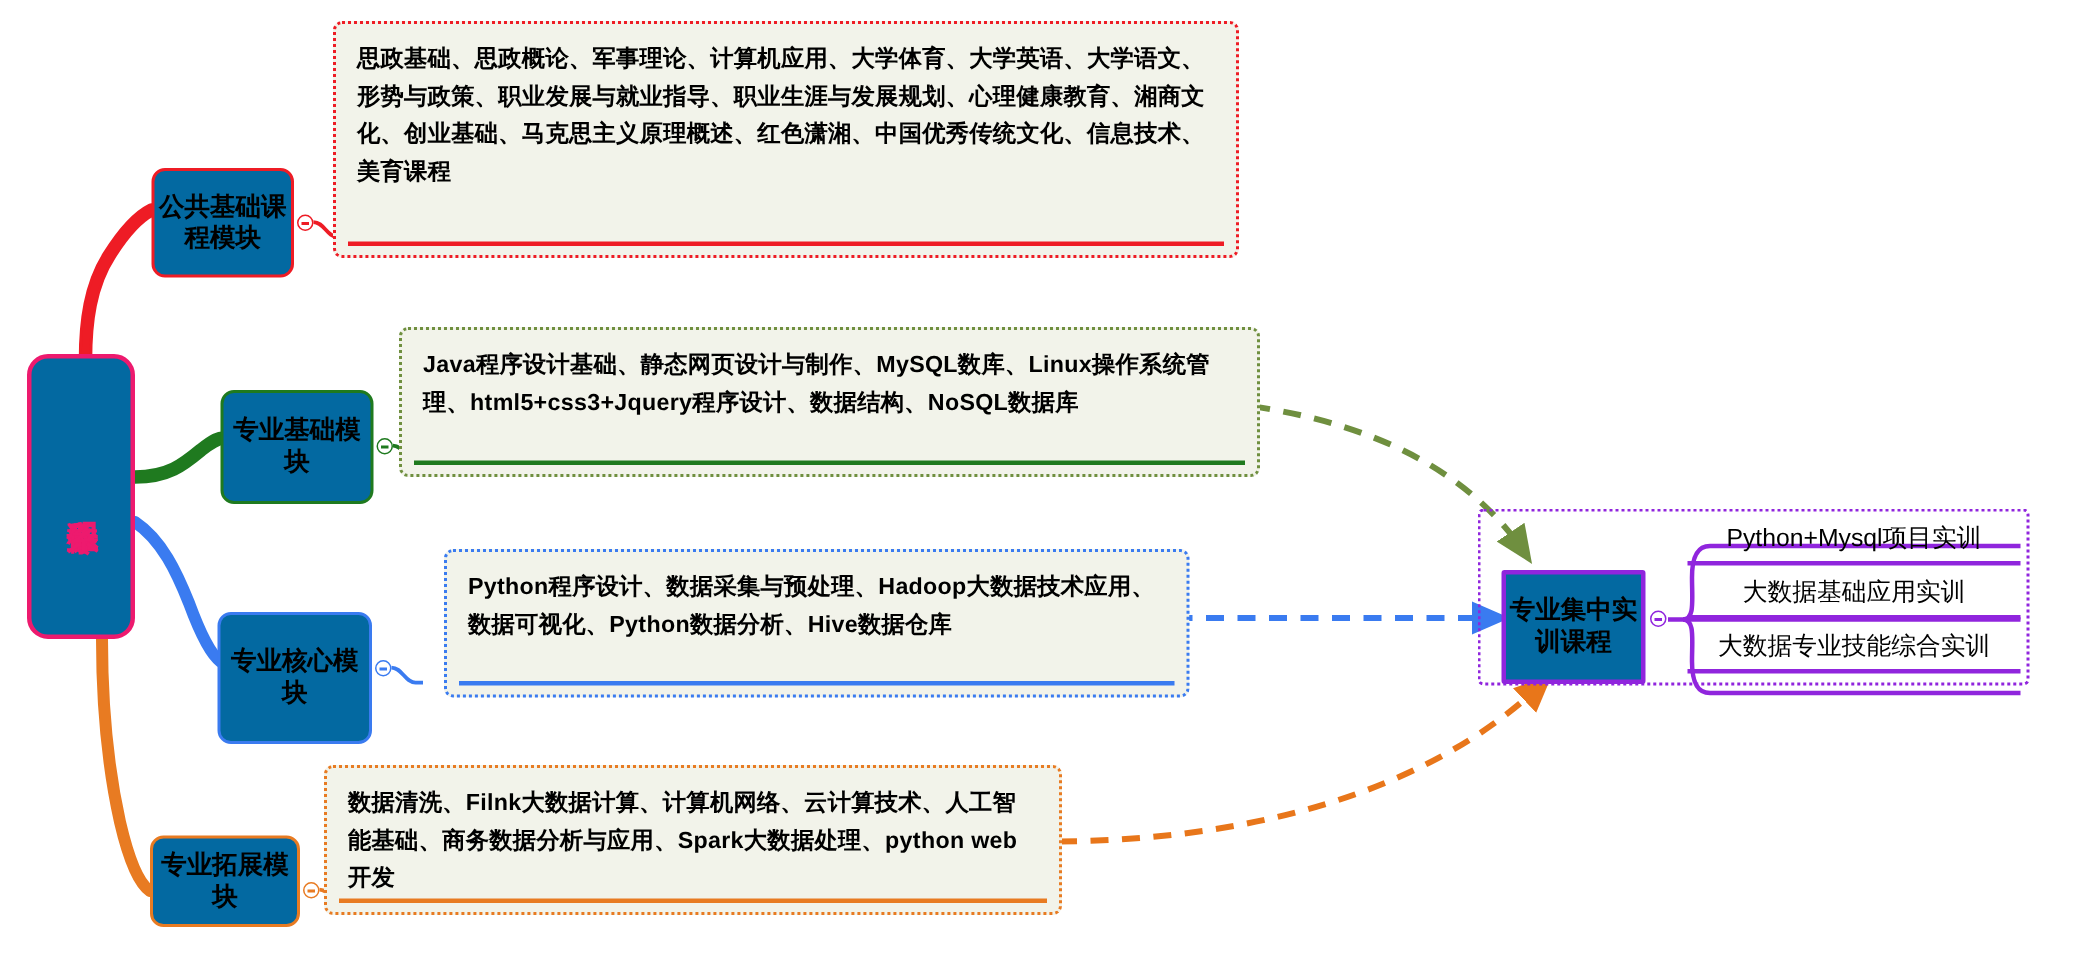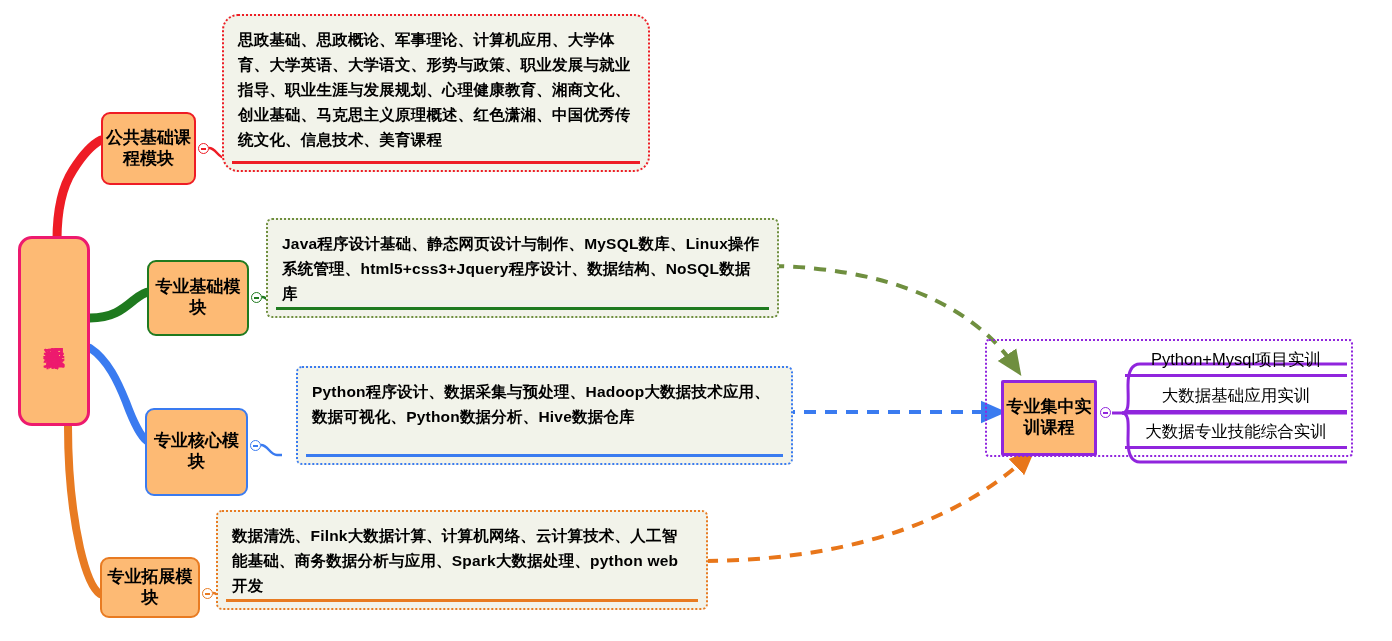--- a/index.html
+++ b/index.html
@@ -25,21 +25,21 @@
     left: 0; top: 0;
     width: 1392px;
     height: 641px;
     pointer-events: none;
   }
 
   
   .node {
     position: absolute;
     box-sizing: border-box;
-    background: #fdba74;
+    background: #0369a1;
     border-radius: 9px;
     display: flex;
     align-items: center;
     justify-content: center;
     text-align: center;
     font-weight: bold;
     color: #000000;
     line-height: 1.22;
     z-index: 5;
   }
@@ -93,28 +93,28 @@
   }
   .panel .underline {
     position: absolute;
     left: 8px;
     right: 8px;
     bottom: 6px;
     height: 3px;
   }
 
   #panel-public {
-    left: 222px; top: 14px; width: 428px; height: 158px;
+    left: 222px; top: 14px; width: 604px; height: 158px;
     border: 2.5px dotted #ee1c25;
-    border-radius: 16px;
+    border-radius: 6px;
   }
   #panel-public .underline { background: #ee1c25; }
 
   #panel-basic {
-    left: 266px; top: 218px; width: 513px; height: 100px;
+    left: 266px; top: 218px; width: 574px; height: 100px;
     border: 2.5px dotted #6f8f3f;
     border-radius: 6px;
   }
   #panel-basic .underline { background: #1f7a1f; }
 
   #panel-core {
     left: 264px; top: 366px; width: 497px; height: 99px;
     border: 2.5px dotted #3a7bf0;
     border-radius: 6px;
     margin-left: 32px;

